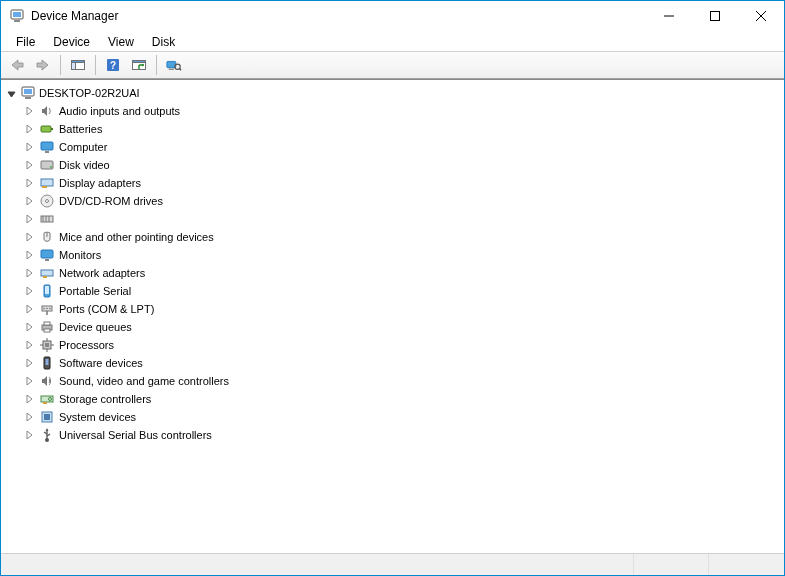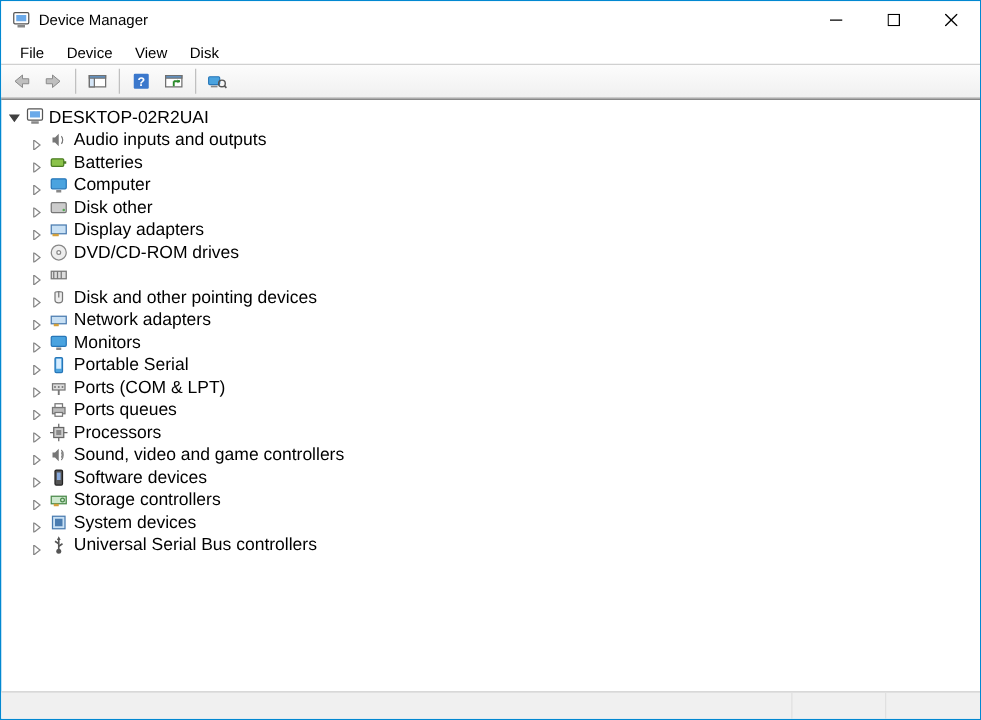--- a/index.html
+++ b/index.html
@@ -42,27 +42,27 @@
     background:linear-gradient(#fcfcfc,#f0f0f0);
     display:flex; align-items:center;
     padding:0 4px;
     gap:2px;
   }
   .tbtn { width:24px; height:22px; display:flex; align-items:center; justify-content:center; border:1px solid transparent; border-radius:2px;}
   .tsep { width:1px; height:20px; background:#c0c0c0; margin:0 3px;}
 
   
   .content-wrap { flex:1; display:flex; flex-direction:column; border-top:1px solid #888;}
-  .tree { flex:1; padding:4px 2px 4px 2px; overflow:auto; font-size:14px; line-height:18px;}
+  .tree { flex:1; padding:4px 2px 4px 2px; overflow:auto; font-size:11px; line-height:18px;}
   .root-row { display:flex; align-items:center; height:18px; cursor:default;}
   .root-row .disclosure { width:16px; display:flex; justify-content:center; color:#404040; font-size:10px;}
   .root-row .nicon { width:18px; display:flex; justify-content:center; }
   .root-label { padding:0 2px;}
   .children { padding-left:18px; }
-  .cat-row { display:flex; align-items:flex-end; height:18px; cursor:default;}
+  .cat-row { display:flex; align-items:center; height:18px; cursor:default;}
   .cat-row .disclosure { width:16px; display:flex; justify-content:center; color:#888; font-size:9px;}
   .cat-row .nicon { width:20px; display:flex; justify-content:center;}
   .cat-label { padding:0 2px;}
 
   
   .statusbar {
     height:22px;
     border-top:1px solid #d0d0d0;
     background:#f0f0f0;
     display:flex;
@@ -240,21 +240,21 @@
               <svg width="8" height="8" viewBox="0 0 8 8">
                 <path d="M2 0 L7 4 L2 8 Z" fill="none" stroke="#888" stroke-width="1"></path>
               </svg>
             </span>
             <span class="nicon">
               <svg width="16" height="16" viewBox="0 0 16 16">
                 <rect x="2" y="4" width="12" height="8" rx="1" fill="#ccc" stroke="#777"></rect>
                 <circle cx="12" cy="10" r="1" fill="#5a5"></circle>
               </svg>
             </span>
-            <span class="cat-label">Disk other</span>
+            <span class="cat-label">Disk video</span>
           </div>
           <div class="cat-row">
             <span class="disclosure">
               <svg width="8" height="8" viewBox="0 0 8 8">
                 <path d="M2 0 L7 4 L2 8 Z" fill="none" stroke="#888" stroke-width="1"></path>
               </svg>
             </span>
             <span class="nicon">
               <svg width="16" height="16" viewBox="0 0 16 16">
                 <rect x="2" y="4" width="12" height="7" fill="#c8e0f4" stroke="#4a7cb0"></rect>
@@ -297,49 +297,49 @@
               <svg width="8" height="8" viewBox="0 0 8 8">
                 <path d="M2 0 L7 4 L2 8 Z" fill="none" stroke="#888" stroke-width="1"></path>
               </svg>
             </span>
             <span class="nicon">
               <svg width="16" height="16" viewBox="0 0 16 16">
                 <path d="M5 4c0-1 6-1 6 0v6c0 3-6 3-6 0z" fill="#eee" stroke="#777"></path>
                 <line x1="8" y1="3.5" x2="8" y2="8" stroke="#777"></line>
               </svg>
             </span>
-            <span class="cat-label">Disk and other pointing devices</span>
+            <span class="cat-label">Mice and other pointing devices</span>
+          </div>
+          <div class="cat-row">
+            <span class="disclosure">
+              <svg width="8" height="8" viewBox="0 0 8 8">
+                <path d="M2 0 L7 4 L2 8 Z" fill="none" stroke="#888" stroke-width="1"></path>
+              </svg>
+            </span>
+            <span class="nicon">
+              <svg width="16" height="16" viewBox="0 0 16 16">
+                <rect x="2" y="3" width="12" height="8" rx="1" fill="#4aa3df" stroke="#2676b8"></rect>
+                <rect x="6" y="12" width="4" height="2" fill="#888"></rect>
+              </svg>
+            </span>
+            <span class="cat-label">Monitors</span>
           </div>
           <div class="cat-row">
             <span class="disclosure">
               <svg width="8" height="8" viewBox="0 0 8 8">
                 <path d="M2 0 L7 4 L2 8 Z" fill="none" stroke="#888" stroke-width="1"></path>
               </svg>
             </span>
             <span class="nicon">
               <svg width="16" height="16" viewBox="0 0 16 16">
                 <rect x="2" y="5" width="12" height="6" fill="#c8e0f4" stroke="#4a7cb0"></rect>
                 <rect x="4" y="11" width="4" height="2" fill="#d4a03a"></rect>
               </svg>
             </span>
             <span class="cat-label">Network adapters</span>
-          </div>
-          <div class="cat-row">
-            <span class="disclosure">
-              <svg width="8" height="8" viewBox="0 0 8 8">
-                <path d="M2 0 L7 4 L2 8 Z" fill="none" stroke="#888" stroke-width="1"></path>
-              </svg>
-            </span>
-            <span class="nicon">
-              <svg width="16" height="16" viewBox="0 0 16 16">
-                <rect x="2" y="3" width="12" height="8" rx="1" fill="#4aa3df" stroke="#2676b8"></rect>
-                <rect x="6" y="12" width="4" height="2" fill="#888"></rect>
-              </svg>
-            </span>
-            <span class="cat-label">Monitors</span>
           </div>
           <div class="cat-row">
             <span class="disclosure">
               <svg width="8" height="8" viewBox="0 0 8 8">
                 <path d="M2 0 L7 4 L2 8 Z" fill="none" stroke="#888" stroke-width="1"></path>
               </svg>
             </span>
             <span class="nicon">
               <svg width="16" height="16" viewBox="0 0 16 16">
                 <rect x="5" y="2" width="6" height="12" rx="1" fill="#4aa3df" stroke="#2676b8"></rect>
@@ -371,21 +371,21 @@
                 <path d="M2 0 L7 4 L2 8 Z" fill="none" stroke="#888" stroke-width="1"></path>
               </svg>
             </span>
             <span class="nicon">
               <svg width="16" height="16" viewBox="0 0 16 16">
                 <rect x="3" y="6" width="10" height="5" fill="#bbb" stroke="#777"></rect>
                 <rect x="5" y="3" width="6" height="3" fill="#fff" stroke="#777"></rect>
                 <rect x="5" y="10" width="6" height="3" fill="#fff" stroke="#777"></rect>
               </svg>
             </span>
-            <span class="cat-label">Ports queues</span>
+            <span class="cat-label">Device queues</span>
           </div>
           <div class="cat-row">
             <span class="disclosure">
               <svg width="8" height="8" viewBox="0 0 8 8">
                 <path d="M2 0 L7 4 L2 8 Z" fill="none" stroke="#888" stroke-width="1"></path>
               </svg>
             </span>
             <span class="nicon">
               <svg width="16" height="16" viewBox="0 0 16 16">
                 <rect x="4" y="4" width="8" height="8" fill="#ccc" stroke="#666"></rect>
@@ -399,40 +399,40 @@
             <span class="cat-label">Processors</span>
           </div>
           <div class="cat-row">
             <span class="disclosure">
               <svg width="8" height="8" viewBox="0 0 8 8">
                 <path d="M2 0 L7 4 L2 8 Z" fill="none" stroke="#888" stroke-width="1"></path>
               </svg>
             </span>
             <span class="nicon">
               <svg width="16" height="16" viewBox="0 0 16 16">
+                <rect x="5" y="2" width="6" height="12" rx="1" fill="#555" stroke="#222"></rect>
+                <rect x="6.5" y="4" width="3" height="6" fill="#8ad"></rect>
+              </svg>
+            </span>
+            <span class="cat-label">Software devices</span>
+          </div>
+          <div class="cat-row">
+            <span class="disclosure">
+              <svg width="8" height="8" viewBox="0 0 8 8">
+                <path d="M2 0 L7 4 L2 8 Z" fill="none" stroke="#888" stroke-width="1"></path>
+              </svg>
+            </span>
+            <span class="nicon">
+              <svg width="16" height="16" viewBox="0 0 16 16">
                 <path d="M3 6h2l3-3v10l-3-3H3z" fill="#777"></path>
                 <path d="M10 4c2 1.5 2 6.5 0 8" fill="none" stroke="#777"></path>
                 <path d="M10 6c1 .8 1 3.2 0 4" fill="none" stroke="#777"></path>
               </svg>
             </span>
             <span class="cat-label">Sound, video and game controllers</span>
-          </div>
-          <div class="cat-row">
-            <span class="disclosure">
-              <svg width="8" height="8" viewBox="0 0 8 8">
-                <path d="M2 0 L7 4 L2 8 Z" fill="none" stroke="#888" stroke-width="1"></path>
-              </svg>
-            </span>
-            <span class="nicon">
-              <svg width="16" height="16" viewBox="0 0 16 16">
-                <rect x="5" y="2" width="6" height="12" rx="1" fill="#555" stroke="#222"></rect>
-                <rect x="6.5" y="4" width="3" height="6" fill="#8ad"></rect>
-              </svg>
-            </span>
-            <span class="cat-label">Software devices</span>
           </div>
           <div class="cat-row">
             <span class="disclosure">
               <svg width="8" height="8" viewBox="0 0 8 8">
                 <path d="M2 0 L7 4 L2 8 Z" fill="none" stroke="#888" stroke-width="1"></path>
               </svg>
             </span>
             <span class="nicon">
               <svg width="16" height="16" viewBox="0 0 16 16">
                 <rect x="2" y="5" width="12" height="6" fill="#cde8cd" stroke="#4a8a4a"></rect>

